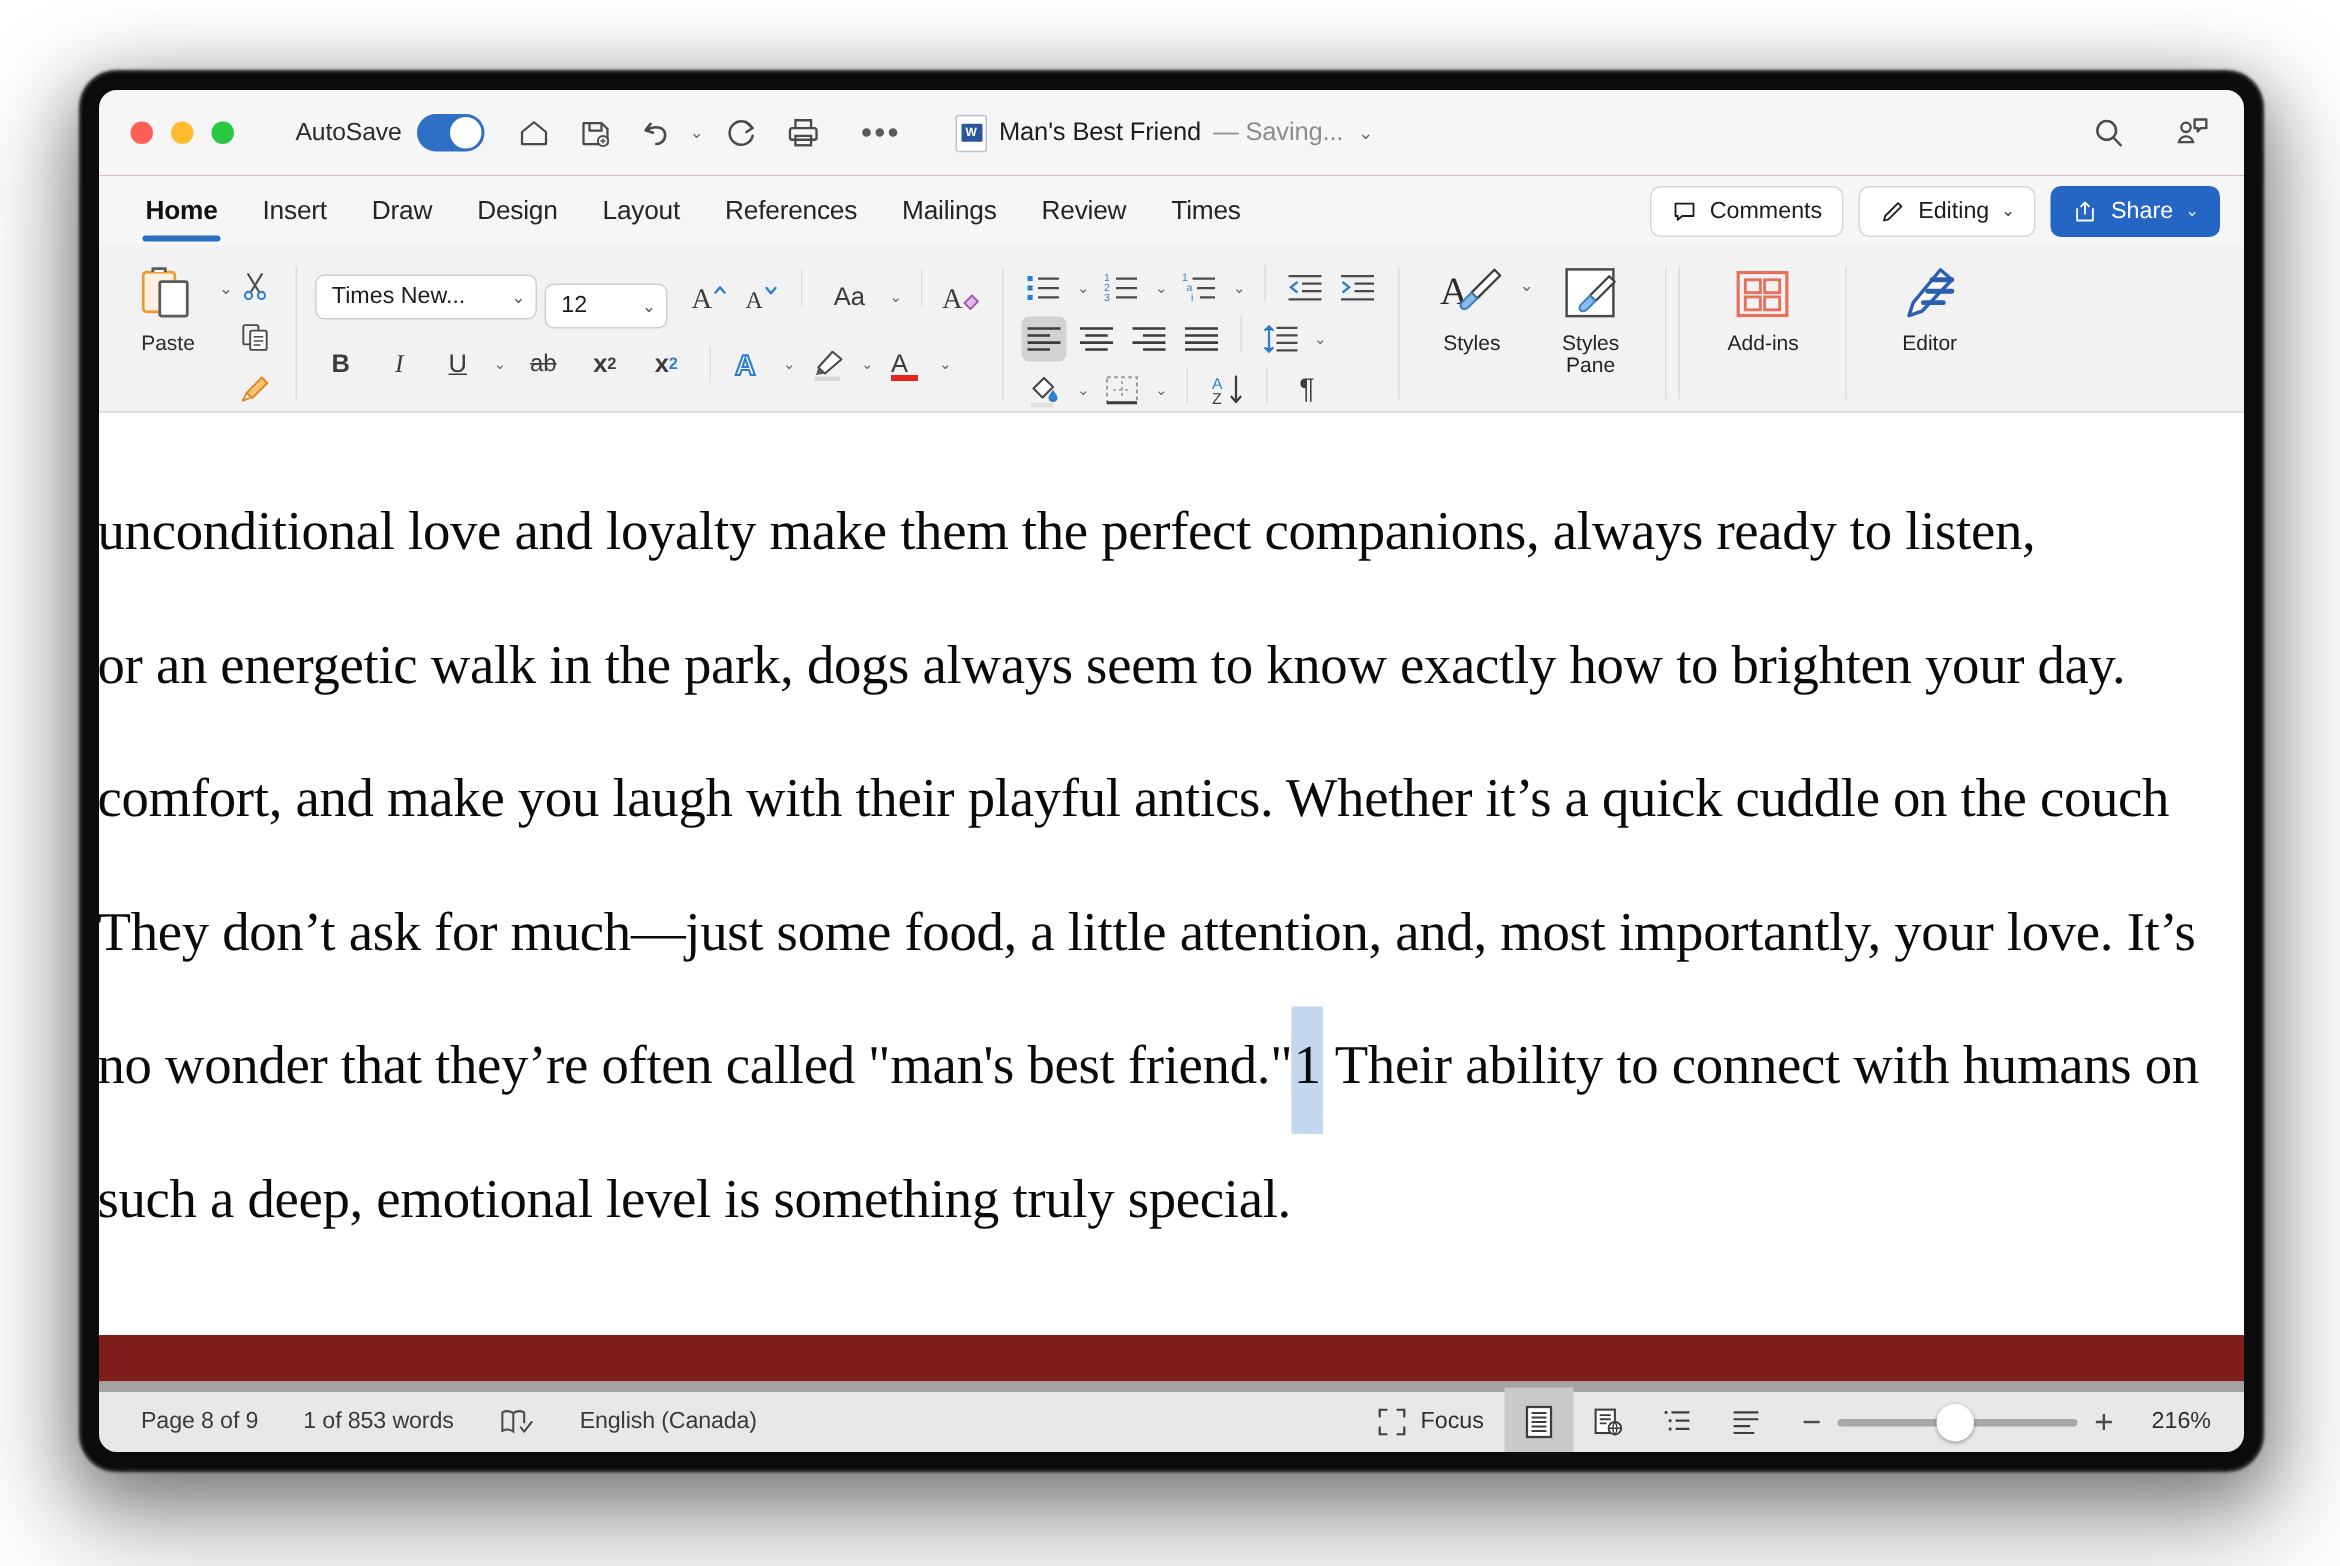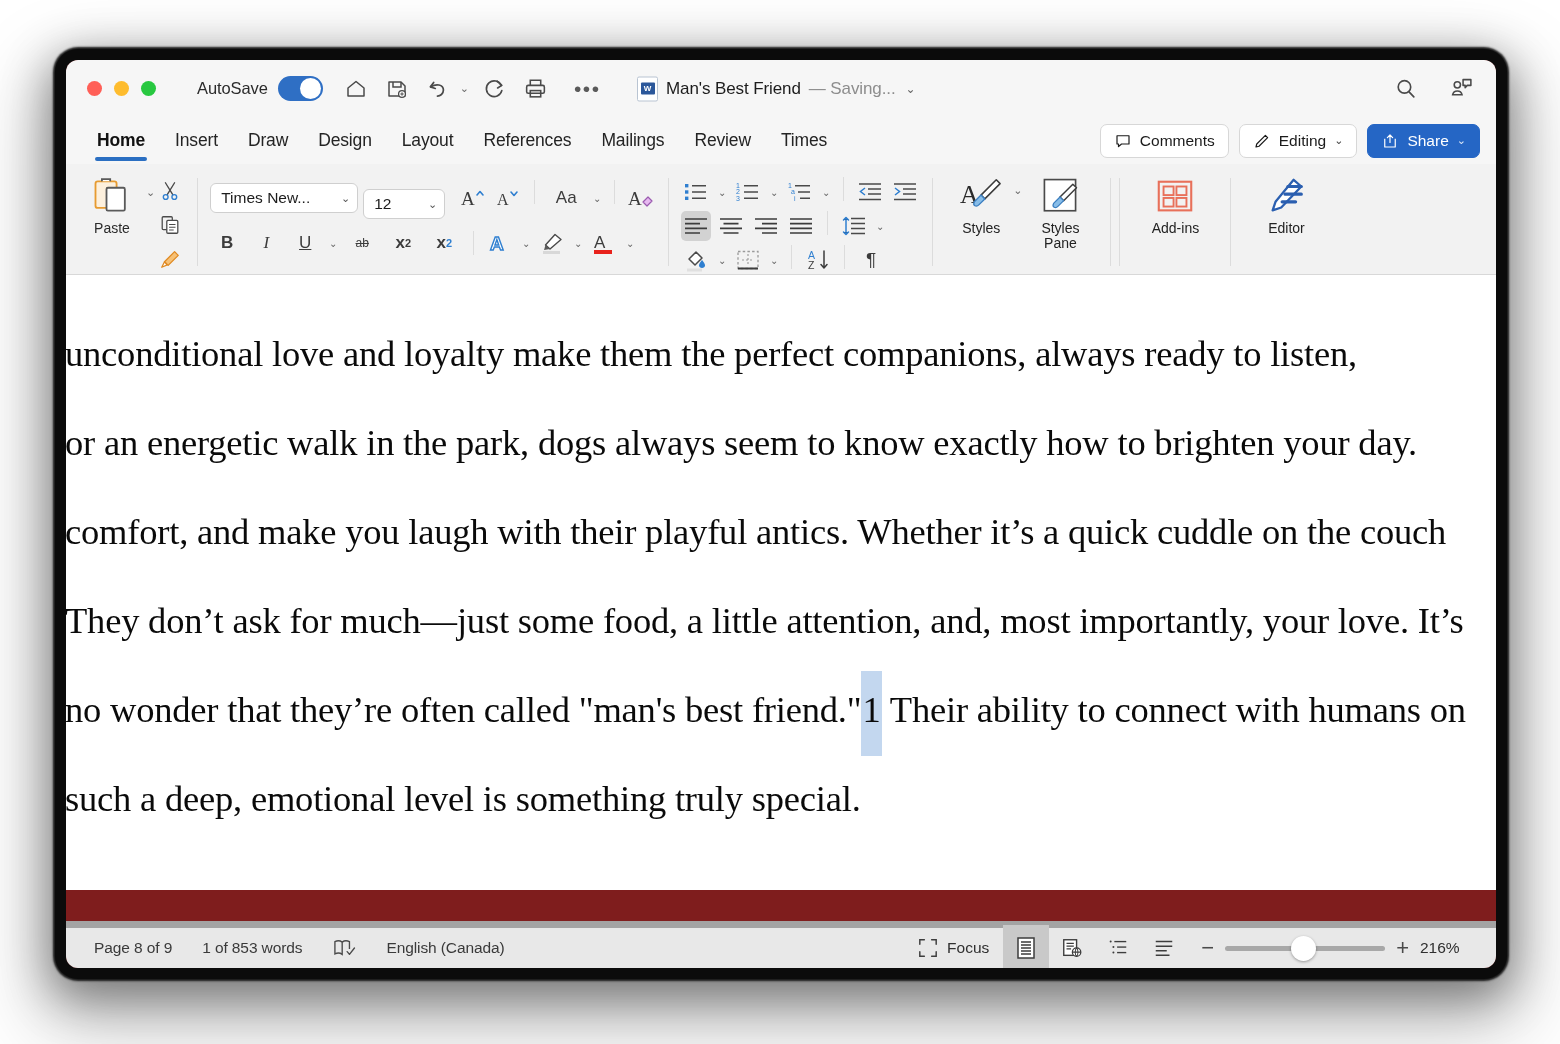--- a/index.html
+++ b/index.html
@@ -185,21 +185,21 @@
   #focus-btn { display: flex; align-items: center; gap: 9px; padding: 0 14px 0 10px; font-size: 15.5px; color: #2f2f2f; }
   #zoom-group { display: flex; align-items: center; gap: 11px; padding: 0 22px 0 14px; }
   #zoom-minus, #zoom-plus { font-size: 22px; color: #4a4a4a; line-height: 14px; }
   #zoom-slider { position: relative; width: 160px; height: 5px; background: #a8a8a8; border-radius: 3px; }
   #zoom-tick { position: absolute; left: 72px; top: -3px; width: 2px; height: 11px; background: #8a8a8a; }
   #zoom-knob {
     position: absolute; left: 66px; top: -10px;
     width: 25px; height: 25px; border-radius: 50%; background: #fff;
     box-shadow: 0 1px 3px rgba(0,0,0,.35);
   }
-  #zoom-value { font-size: 15.5px; color: #2f2f2f; width: 54px; text-align: left; }
+  #zoom-value { font-size: 15.5px; color: #2f2f2f; width: 54px; text-align: right; }
   svg { display: block; }
 </style>
 </head>
 <body>
 
 <div id="window-frame">
 
   <div id="titlebar">
 
     <div class="traffic-lights">
@@ -397,21 +397,21 @@
               <path d="M15 16 L20 11 L24 15 L19 20 Z" fill="#e7b9f0" stroke="#9b5bb0" stroke-width="1.2" stroke-linejoin="round"></path>
             </svg>
           </div>
         </div>
 
         <div class="frow">
           <div class="ricon" style="min-width:34px;font-weight:bold">B</div>
           <div class="ricon" style="min-width:34px;font-style:italic;font-family:'Liberation Serif',serif">I</div>
           <div class="ricon" style="min-width:34px;text-decoration:underline">U</div>
           <span class="mini-chev">⌄</span>
-          <div class="ricon" style="min-width:36px;text-decoration:line-through;font-size:12px">ab</div>
+          <div class="ricon" style="min-width:36px;text-decoration:line-through;font-size:16px">ab</div>
           <div class="ricon" style="min-width:36px">
             <span style="font-size:17px;font-weight:bold">x</span>
               <span style="font-size:11px;font-weight:bold;vertical-align:-5px">2</span>
           </div>
           <div class="ricon" style="min-width:36px">
             <span style="font-size:17px;font-weight:bold">x</span>
               <span style="font-size:11px;font-weight:bold;color:#2f7fd0;vertical-align:6px">2</span>
           </div>
           <div class="rsep" style="height:24px;margin:3px 6px"></div>
           <div class="ricon">

